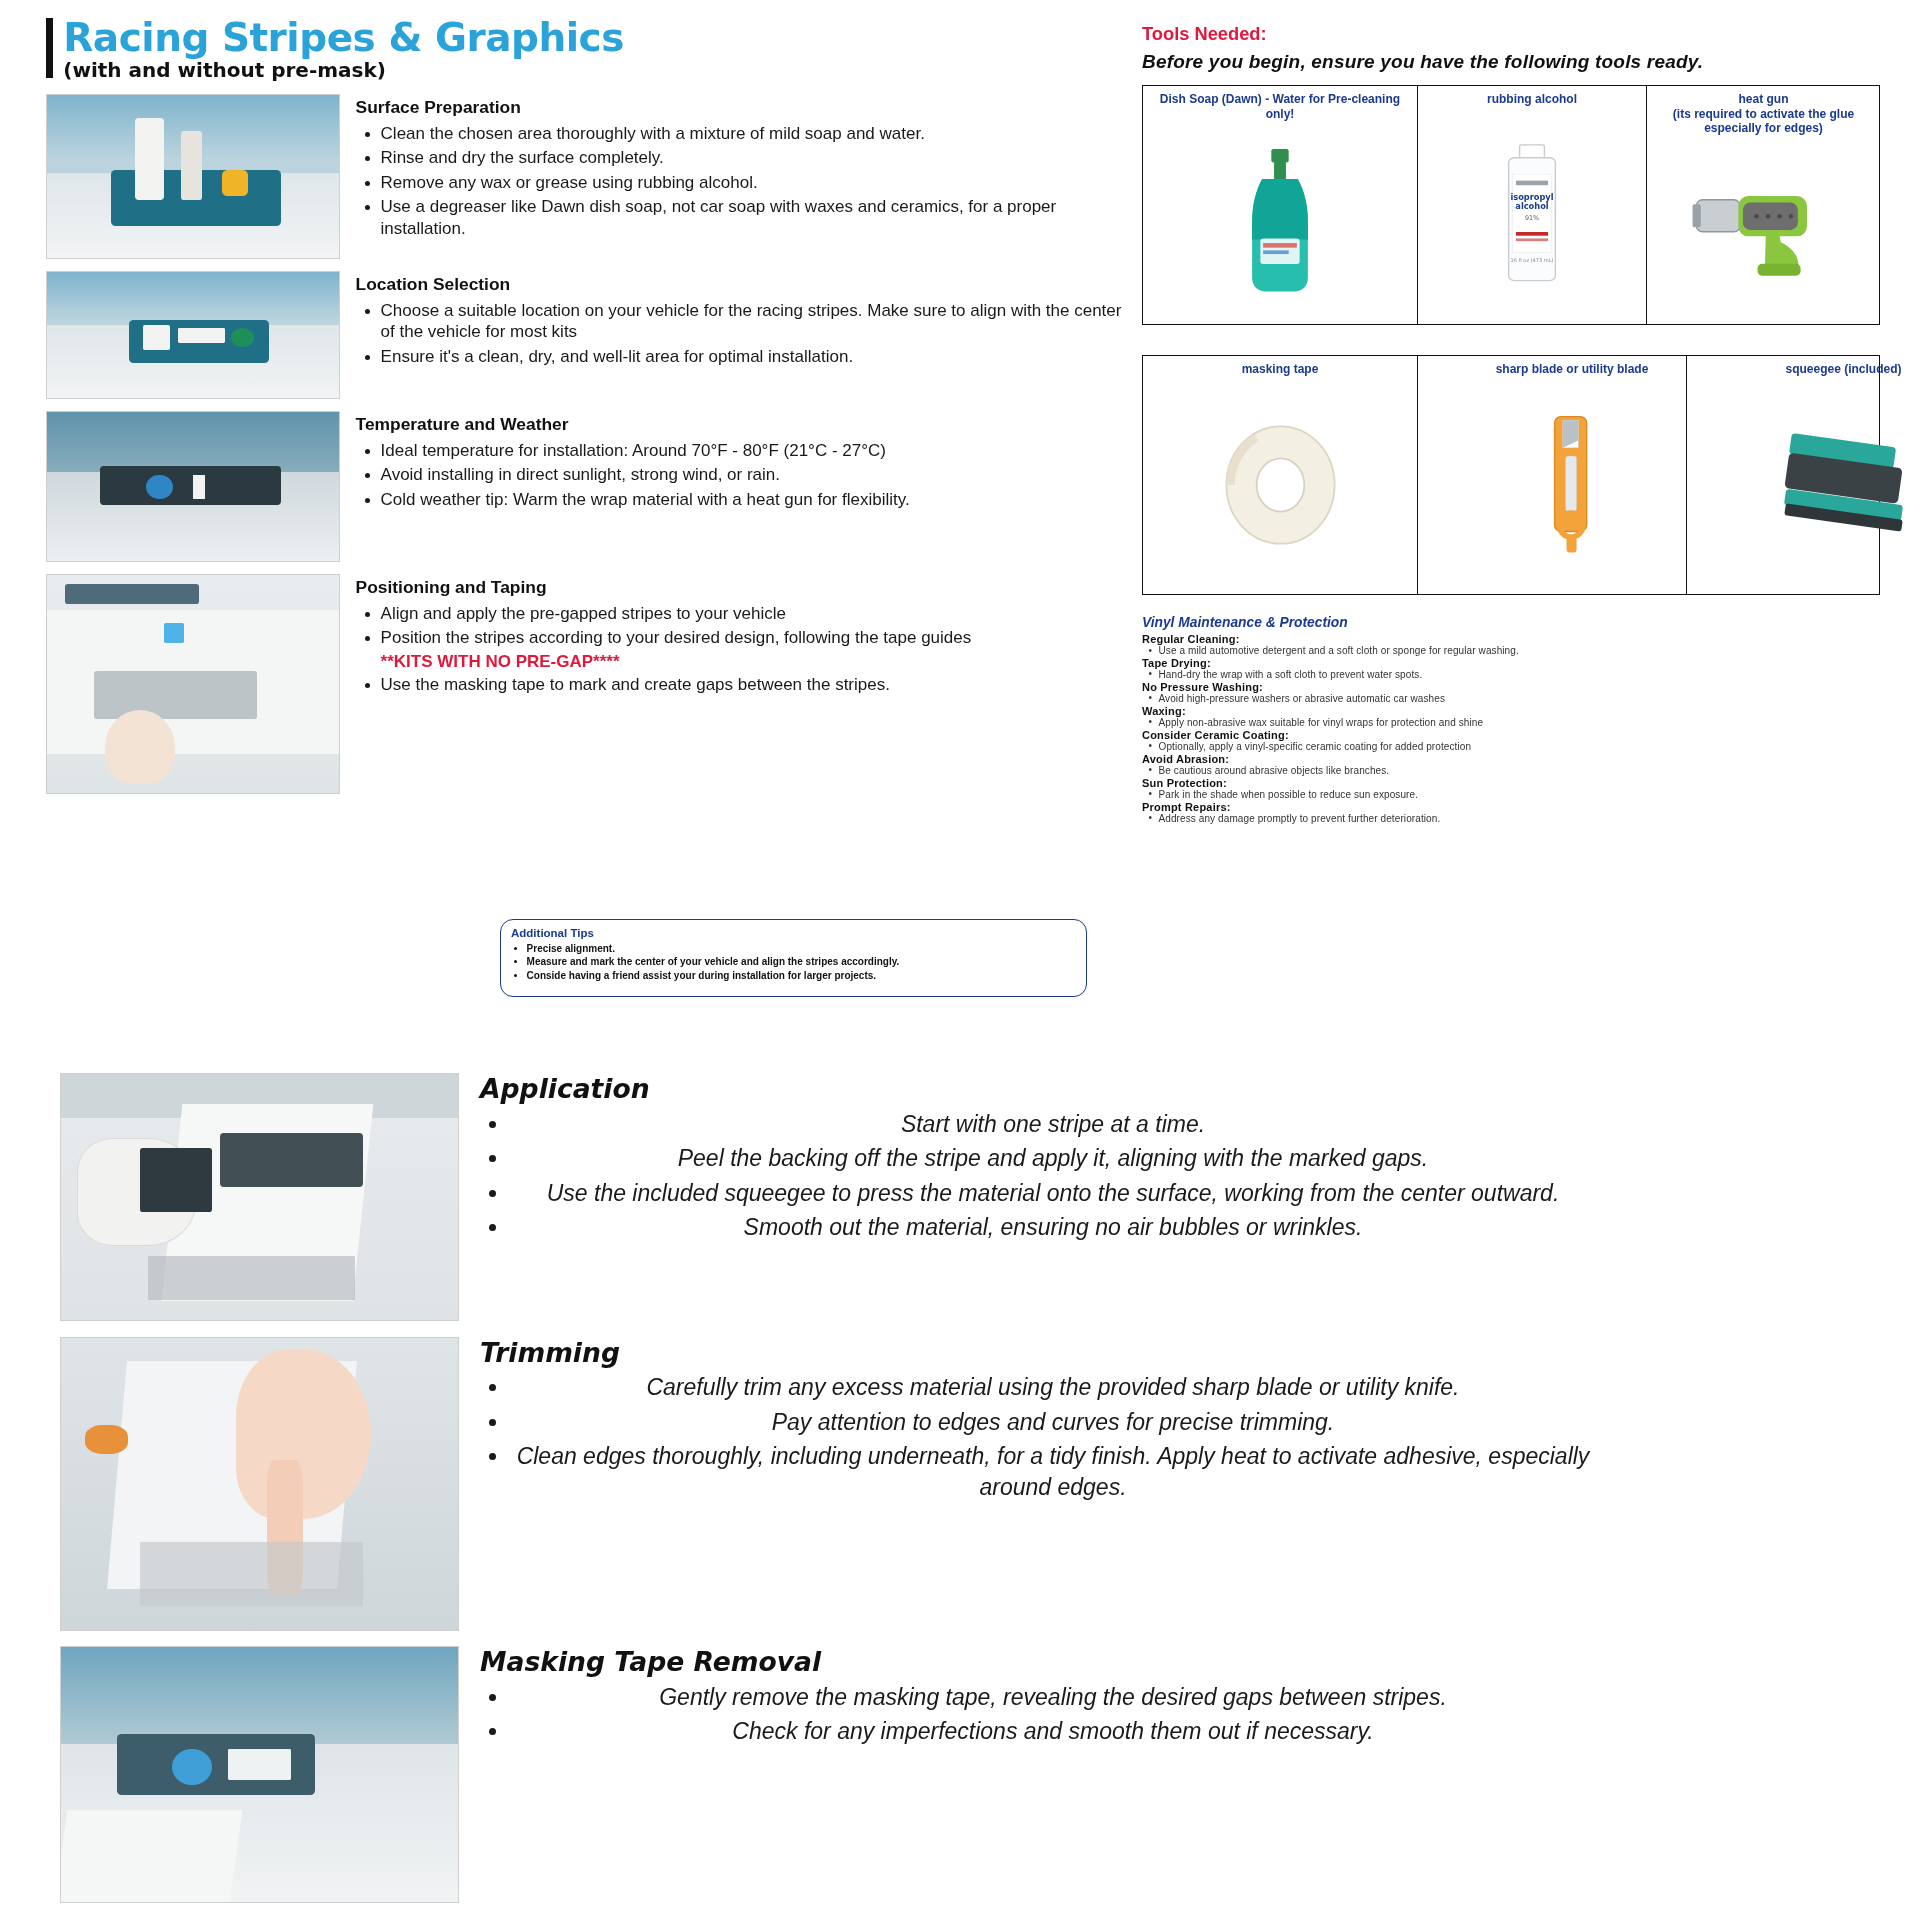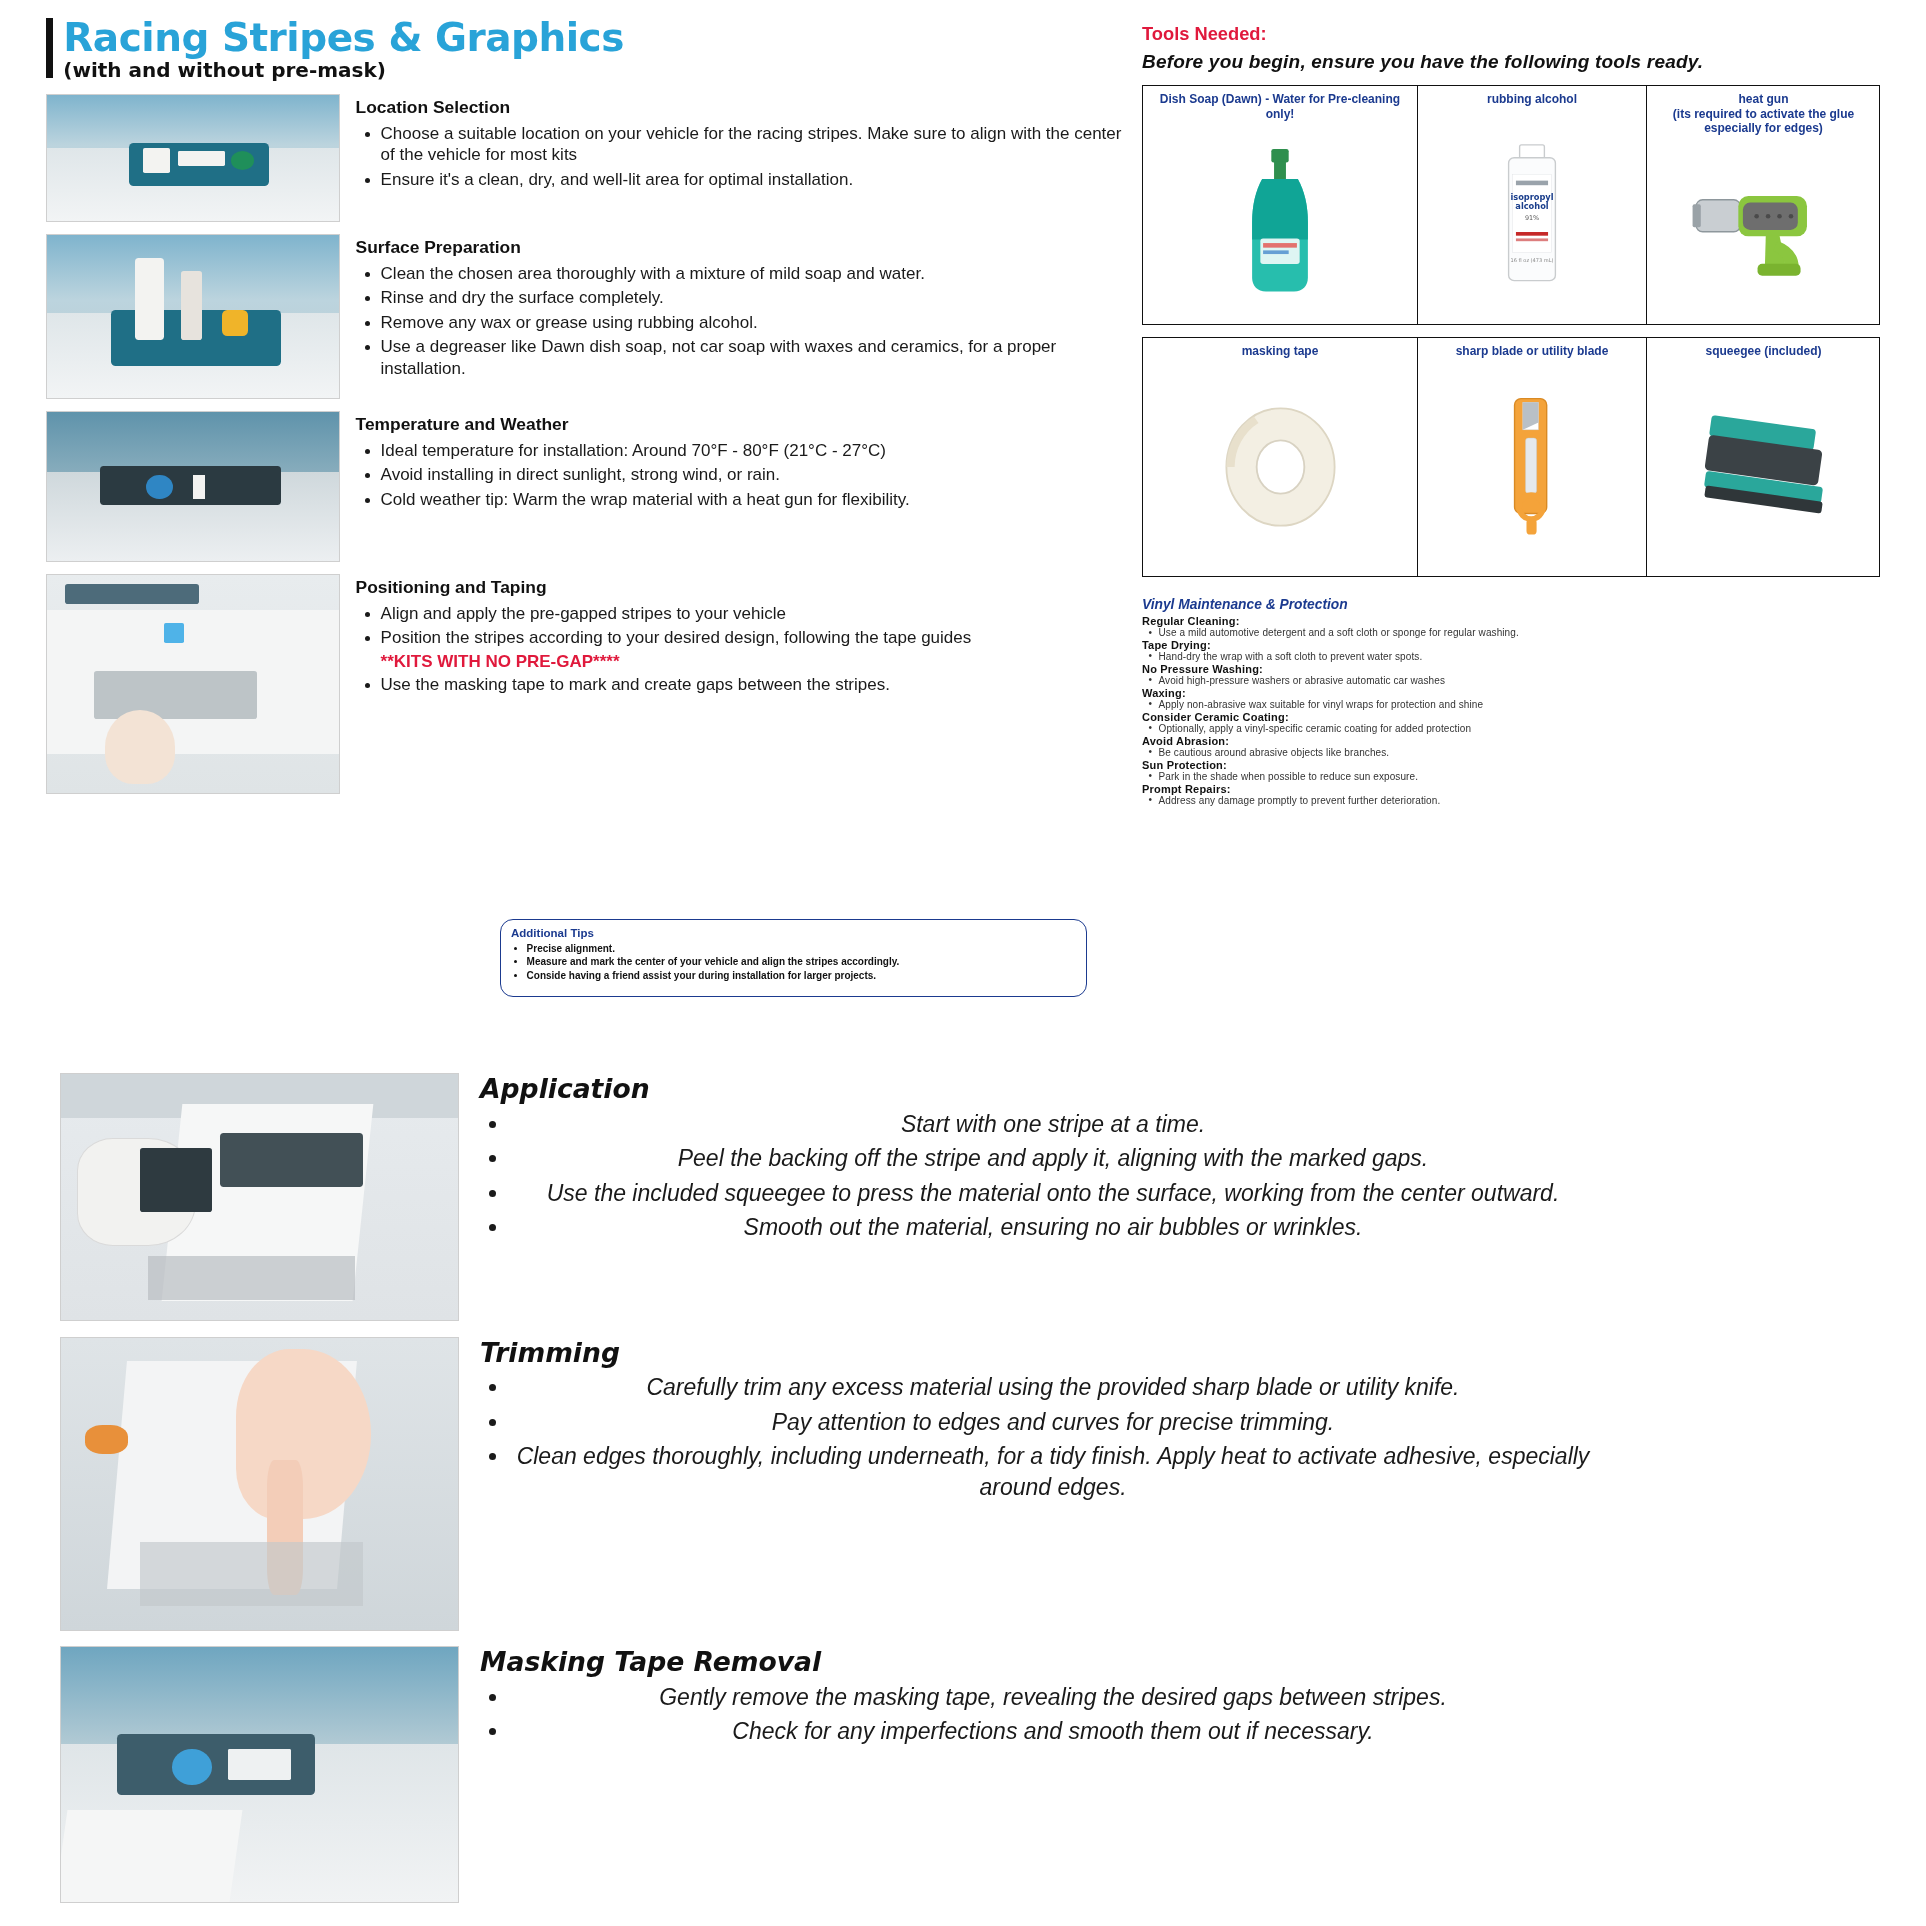--- a/index.html
+++ b/index.html
@@ -65,21 +65,21 @@
   ul.big-list { margin: 0; padding-left: 30px; }
   ul.big-list li { font-size: 23px; line-height: 1.34; margin-bottom: 3.7px; color: #1a1a1a; text-align: center; }
 
   
   .tools-head { font-size: 18.3px; font-weight: bold; color: #e0193c; margin: 0 0 4.6px 0; }
   .tools-sub {
     font-size: 19px; font-weight: bold; font-style: italic; color: #111;
     line-height: 1.22; margin: 0 0 12px 0; letter-spacing: 0.2px;
   }
   .tools-grid { display: grid; grid-template-columns: 275px 229px 233px; border: 1.4px solid #111; }
-  .tools-grid.second { margin-top: 12px; }
+  .tools-grid.second { margin-top: 30px; gap: 40px; }
   .tool-cell {
     border-right: 1.4px solid #111; padding: 6.4px 4.6px 4.6px 4.6px;
     display: flex; flex-direction: column; align-items: center; justify-content: flex-start;
     min-height: 238px;
   }
   .tool-cell:last-child { border-right: none; }
   .tool-label {
     font-size: 12px; font-weight: bold; color: #1b3a8f; text-align: center;
     line-height: 1.22; margin-bottom: 4.6px;
   }
@@ -109,53 +109,53 @@
 
     <div class="title-wrap">
       <div class="title-bar"></div>
       <div>
         <div class="title-main">Racing Stripes &amp; Graphics</div>
         <div class="title-sub">(with and without pre-mask)</div>
       </div>
     </div>
 
     <div class="step">
+      <div class="step-photo" style="width:294px;height:165px;">
+        <div class="photo-sky"></div>
+        <div class="photo-hood" style="height:52%;"></div>
+        <div class="photo-tray" style="left:22%;top:46%;width:58%;height:34%;"></div>
+        <div class="photo-white" style="left:30%;top:14%;width:10%;height:50%;border-radius:3.7px;"></div>
+        <div class="photo-white" style="left:46%;top:22%;width:7%;height:42%;background:#e7e3dd;border-radius:2.8px;"></div>
+        <div class="photo-tape" style="left:60%;top:46%;width:9%;height:16%;background:#f0b429;border-radius:20%;"></div>
+      </div>
+      <div class="step-text">
+        <div class="step-title">Surface Preparation</div>
+        <ul class="step-list">
+          <li>Clean the chosen area thoroughly with a mixture of mild soap and water.</li>
+          <li>Rinse and dry the surface completely.</li>
+          <li>Remove any wax or grease using rubbing alcohol.</li>
+          <li>Use a degreaser like Dawn dish soap, not car soap with waxes and ceramics, for a proper installation.</li>
+        </ul>
+      </div>
+    </div>
+
+    <div class="step">
       <div class="step-photo" style="width:294px;height:128px;">
         <div class="photo-sky"></div>
         <div class="photo-hood"></div>
         <div class="photo-tray" style="left:28%;top:38%;width:48%;height:34%;"></div>
         <div class="photo-white" style="left:33%;top:42%;width:9%;height:20%;border-radius:1.8px;"></div>
         <div class="photo-white" style="left:45%;top:44%;width:16%;height:12%;border-radius:1.4px;"></div>
         <div class="photo-tape" style="left:63%;top:44%;width:8%;height:15%;background:#1f8f5a;"></div>
       </div>
       <div class="step-text">
         <div class="step-title">Location Selection</div>
         <ul class="step-list">
           <li>Choose a suitable location on your vehicle for the racing stripes. Make sure to align with the center of the vehicle for most kits</li>
           <li>Ensure it's a clean, dry, and well-lit area for optimal installation.</li>
-        </ul>
-      </div>
-    </div>
-
-    <div class="step">
-      <div class="step-photo" style="width:294px;height:165px;">
-        <div class="photo-sky"></div>
-        <div class="photo-hood" style="height:52%;"></div>
-        <div class="photo-tray" style="left:22%;top:46%;width:58%;height:34%;"></div>
-        <div class="photo-white" style="left:30%;top:14%;width:10%;height:50%;border-radius:3.7px;"></div>
-        <div class="photo-white" style="left:46%;top:22%;width:7%;height:42%;background:#e7e3dd;border-radius:2.8px;"></div>
-        <div class="photo-tape" style="left:60%;top:46%;width:9%;height:16%;background:#f0b429;border-radius:20%;"></div>
-      </div>
-      <div class="step-text">
-        <div class="step-title">Surface Preparation</div>
-        <ul class="step-list">
-          <li>Clean the chosen area thoroughly with a mixture of mild soap and water.</li>
-          <li>Rinse and dry the surface completely.</li>
-          <li>Remove any wax or grease using rubbing alcohol.</li>
-          <li>Use a degreaser like Dawn dish soap, not car soap with waxes and ceramics, for a proper installation.</li>
         </ul>
       </div>
     </div>
 
     <div class="step">
       <div class="step-photo" style="width:294px;height:151px;">
         <div class="photo-sky" style="background:linear-gradient(#5f93ab,#c3d2d6);"></div>
         <div class="photo-hood" style="height:60%;background:linear-gradient(#cfd8dc,#eceff1);"></div>
         <div class="photo-dark" style="left:18%;top:36%;width:62%;height:26%;border-radius:3.7px;"></div>
         <div class="photo-tape" style="left:34%;top:42%;width:9%;height:16%;background:#2f86c4;"></div>

